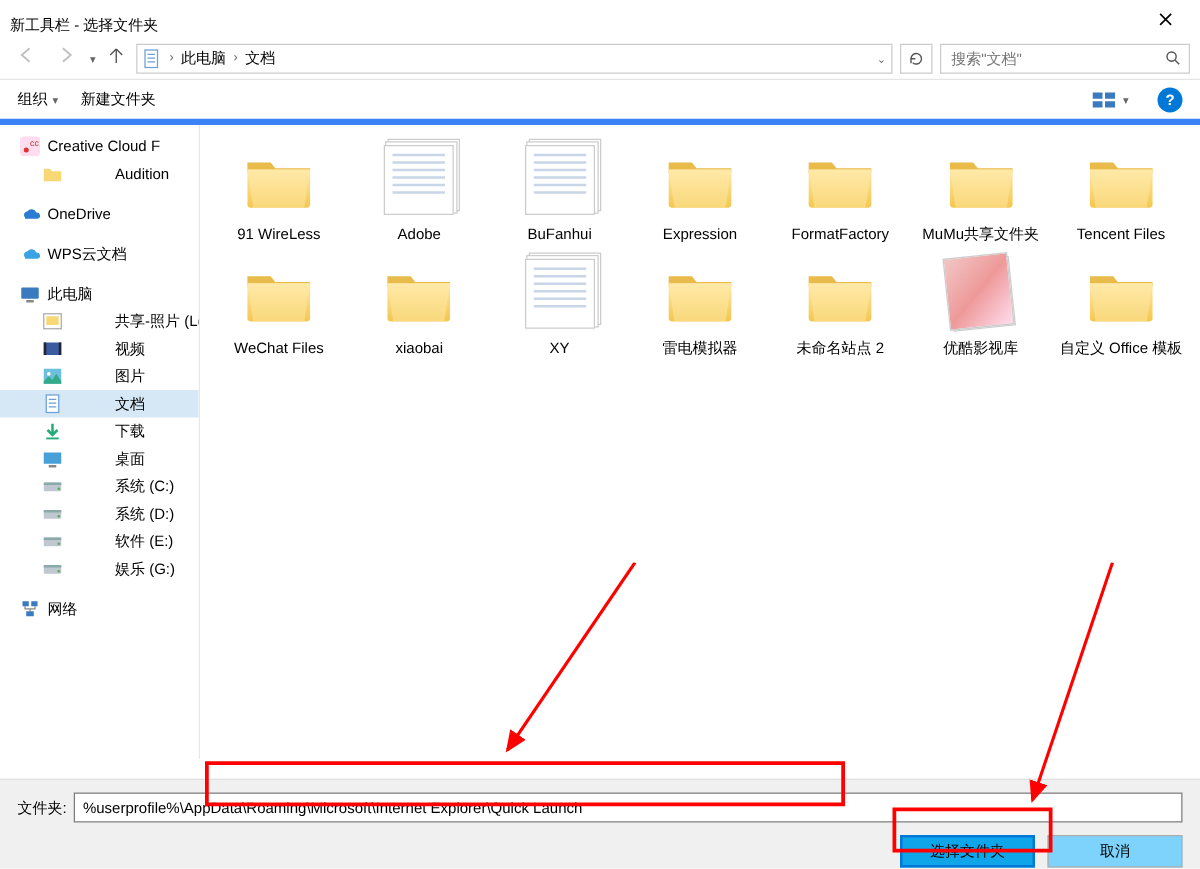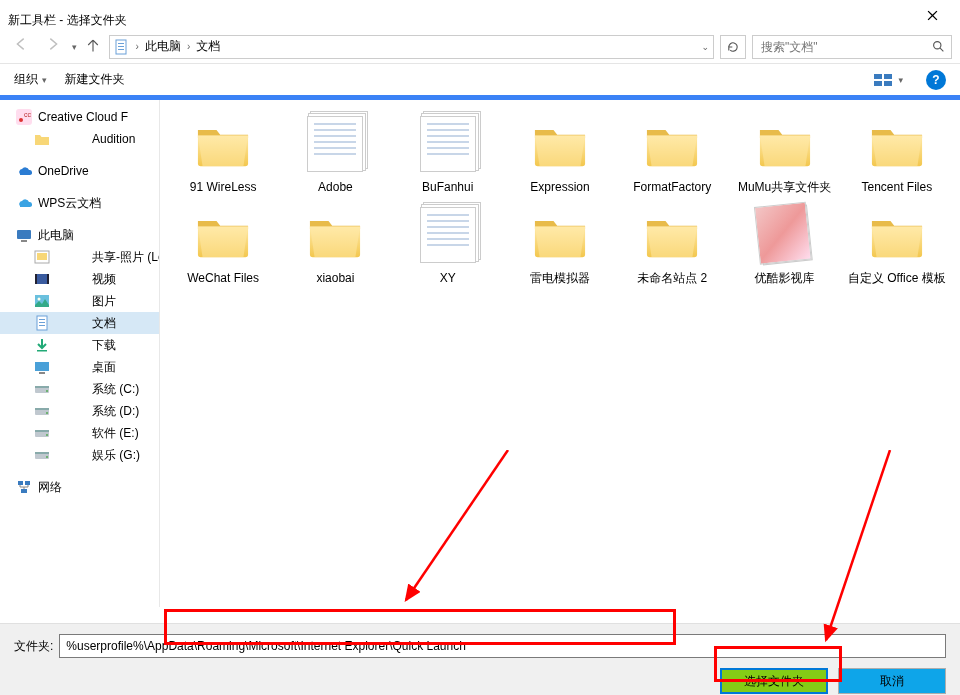--- a/index.html
+++ b/index.html
@@ -51,22 +51,22 @@
   .docstack::before { content:""; position:absolute; top:6px; left:6px; right:6px; height:2px; background:#c8d6e8; box-shadow: 0 6px 0 #c8d6e8, 0 12px 0 #c8d6e8, 0 18px 0 #c8d6e8, 0 24px 0 #c8d6e8, 0 30px 0 #c8d6e8; }
   .photostack { width:50px; height:56px; background:#fff; border:1px solid #ccc; position:relative; transform:rotate(-6deg); }
   .photostack::after { content:""; position:absolute; left:-4px; top:-4px; width:50px; height:56px; border:1px solid #ccc; background:linear-gradient(135deg,#f3c6c6,#e99,#fde);}
 
   
   .bottom { position:absolute; left:0; right:0; bottom:0; height:72px; border-top:1px solid #e0e0e0; background:#f0f0f0; }
   .folder-row { display:flex; align-items:center; padding:10px 14px 6px 14px; gap:6px; }
   .folder-row .lbl { font-size:12px; white-space:nowrap; }
   .folder-input { flex:1; height:24px; border:1px solid #7a7a7a; background:#fff; font-size:12px; padding:0 6px; outline:none; }
   .btn-row { display:flex; justify-content:flex-end; gap:10px; padding:4px 14px 0 14px; }
-  .btn { width:108px; height:26px; border:1px solid #adadad; background:#0ea5e9; font-size:12px; display:flex; align-items:center; justify-content:center; }
-  .btn.primary { border:2px solid #0078d7; background:#84cc16; }
+  .btn { width:108px; height:26px; border:1px solid #adadad; background:#7dd3fc; font-size:12px; display:flex; align-items:center; justify-content:center; }
+  .btn.primary { border:2px solid #0078d7; background:#0ea5e9; }
 
   
   .anno { position:absolute; pointer-events:none; }
   .redbox1 { border:3px solid #ff0000; left:164px; top:609px; width:512px; height:36px; }
   .redbox2 { border:3px solid #ff0000; left:714px; top:646px; width:128px; height:36px; }
   .arrow { position:absolute; }
 
   .chev { font-size:9px; color:#666; }
 </style>
 </head>

